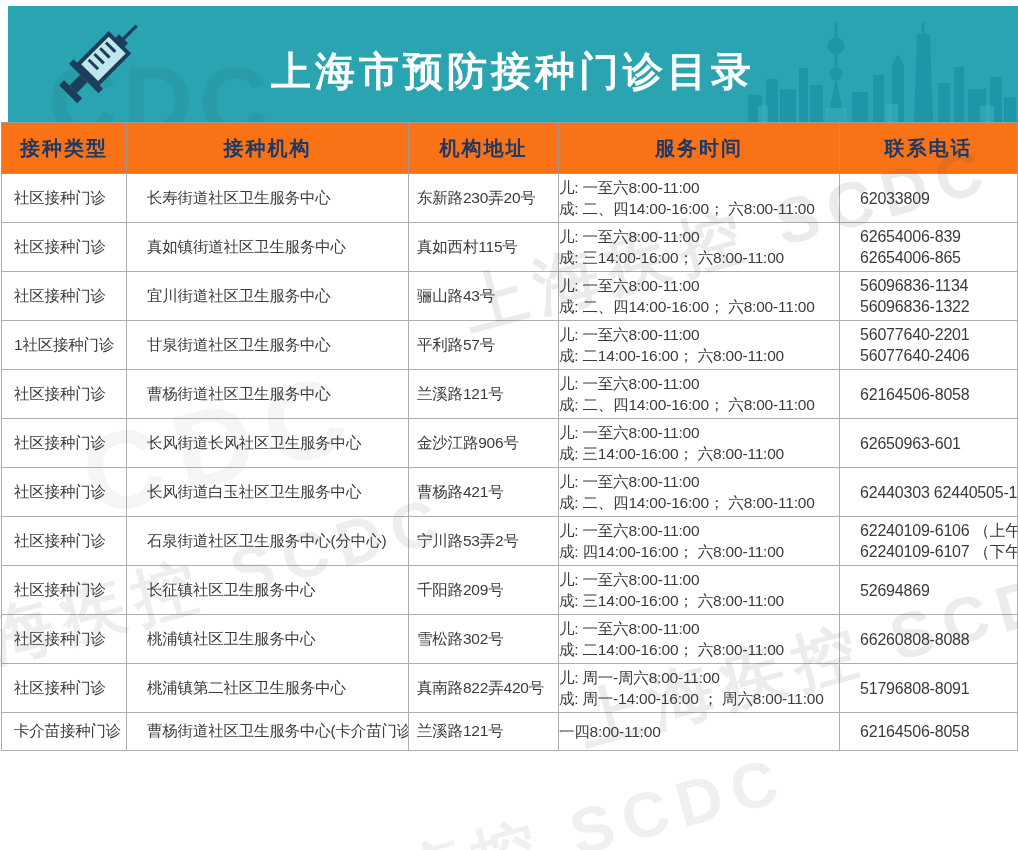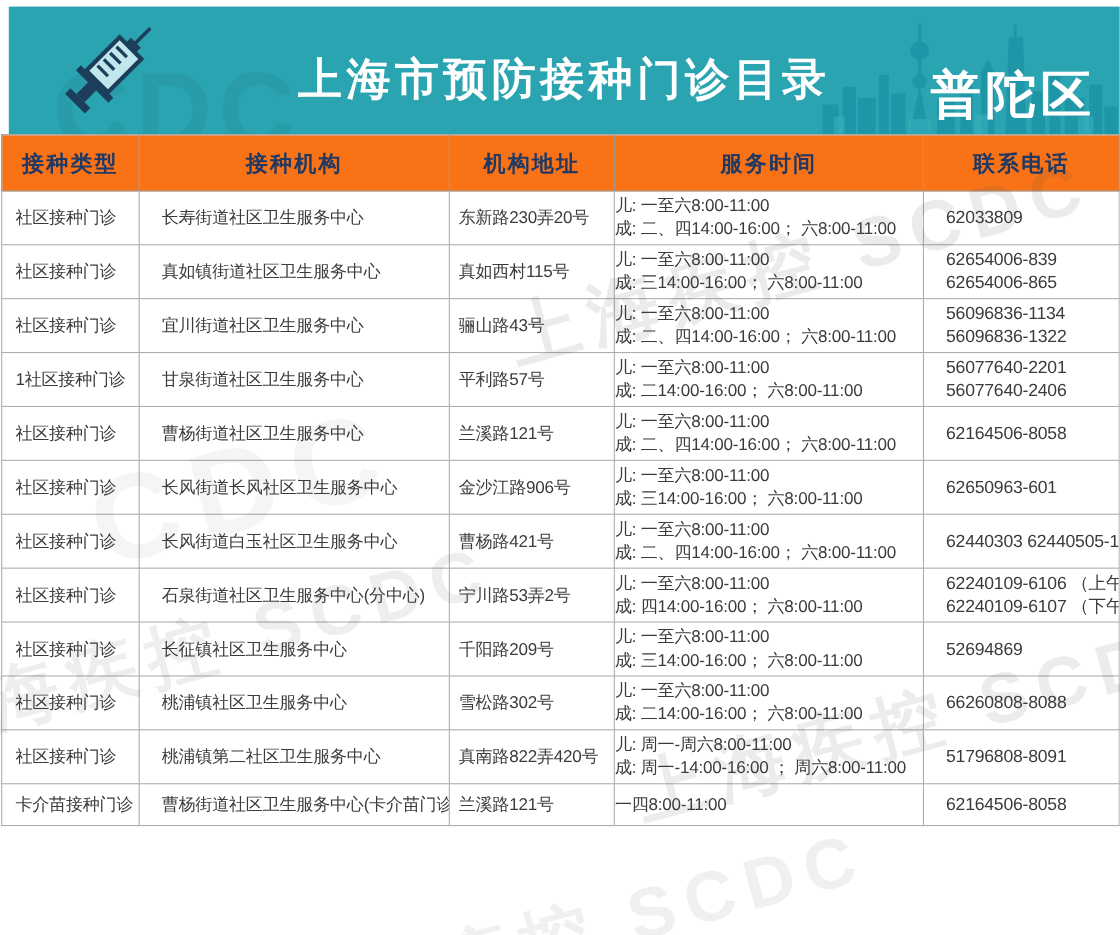--- a/index.html
+++ b/index.html
@@ -109,21 +109,20 @@
       <rect x="258" y="81" width="12" height="25"></rect>
     </g>
     <g fill="#3db2bd" opacity="0.55">
       <rect x="12" y="90" width="10" height="16"></rect>
       <rect x="80" y="92" width="20" height="14"></rect>
       <rect x="140" y="88" width="12" height="18"></rect>
       <rect x="234" y="90" width="14" height="16"></rect>
     </g>
   </svg>
 
-  <div class="district">普陀区</div>
 </div>
 
 <table class="clinic-table">
   <colgroup>
       <col class="c1">
       <col class="c2">
       <col class="c3">
       <col class="c4">
       <col class="c5">
     </colgroup>

